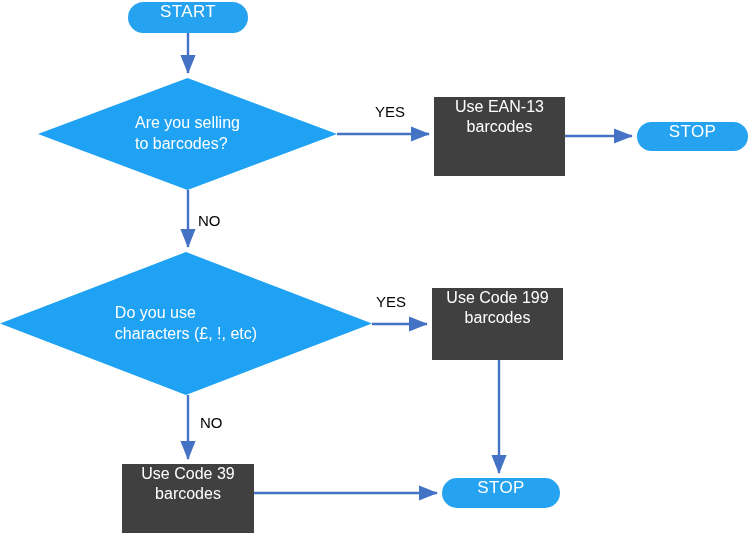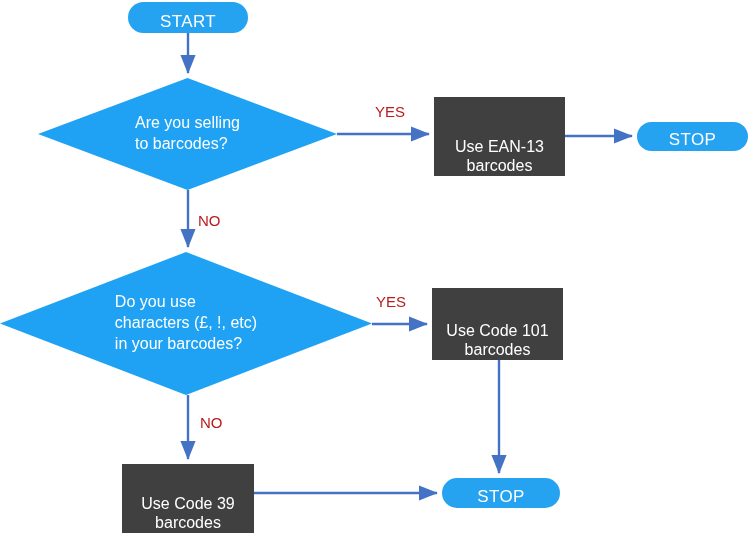--- a/index.html
+++ b/index.html
@@ -21,21 +21,21 @@
     position: absolute;
     left: 0;
     top: 0;
     width: 750px;
     height: 533px;
   }
   .node {
     position: absolute;
     box-sizing: border-box;
     display: flex;
-    align-items: flex-end;
+    align-items: flex-start;
     justify-content: center;
     text-align: center;
     color: #ffffff;
     line-height: 1.22;
     z-index: 3;
   }
   .terminator {
     background: #26A3F0;
     border-radius: 999px;
     font-size: 17px;
@@ -65,21 +65,21 @@
     display: flex;
     align-items: center;
     justify-content: center;
     color: #ffffff;
     font-size: 16px;
     line-height: 1.3;
     z-index: 2;
   }
   .edge-label {
     position: absolute;
-    color: #b91c1c;
+    color: #000000;
     font-size: 15px;
     z-index: 4;
     white-space: nowrap;
   }
 </style>
 </head>
 <body>
 
 <div id="canvas">
 
@@ -135,28 +135,27 @@
   </div>
 
   <div class="decision-wrap" style="left:0px; top:252px; width:372px; height:143px;">
     <svg class="decision-shape" viewBox="0 0 372 143" preserveAspectRatio="none" xmlns="http://www.w3.org/2000/svg">
       <polygon points="186,0 372,71.5 186,143 0,71.5" fill="#1FA2F3"></polygon>
     </svg>
     <div class="decision-label">
       <div>
         <div>Do you use</div>
         <div>characters (£, !, etc)</div>
-        <div>in your barcodes?</div>
       </div>
     </div>
   </div>
 
   <div class="node process" style="left:432px; top:288px; width:131px; height:72px;">
     <div>
-      <div>Use Code 101</div>
+      <div>Use Code 199</div>
       <div>barcodes</div>
     </div>
   </div>
 
   <div class="node process" style="left:122px; top:464px; width:132px; height:69px;">
     <div>
       <div>Use Code 39</div>
       <div>barcodes</div>
     </div>
   </div>

